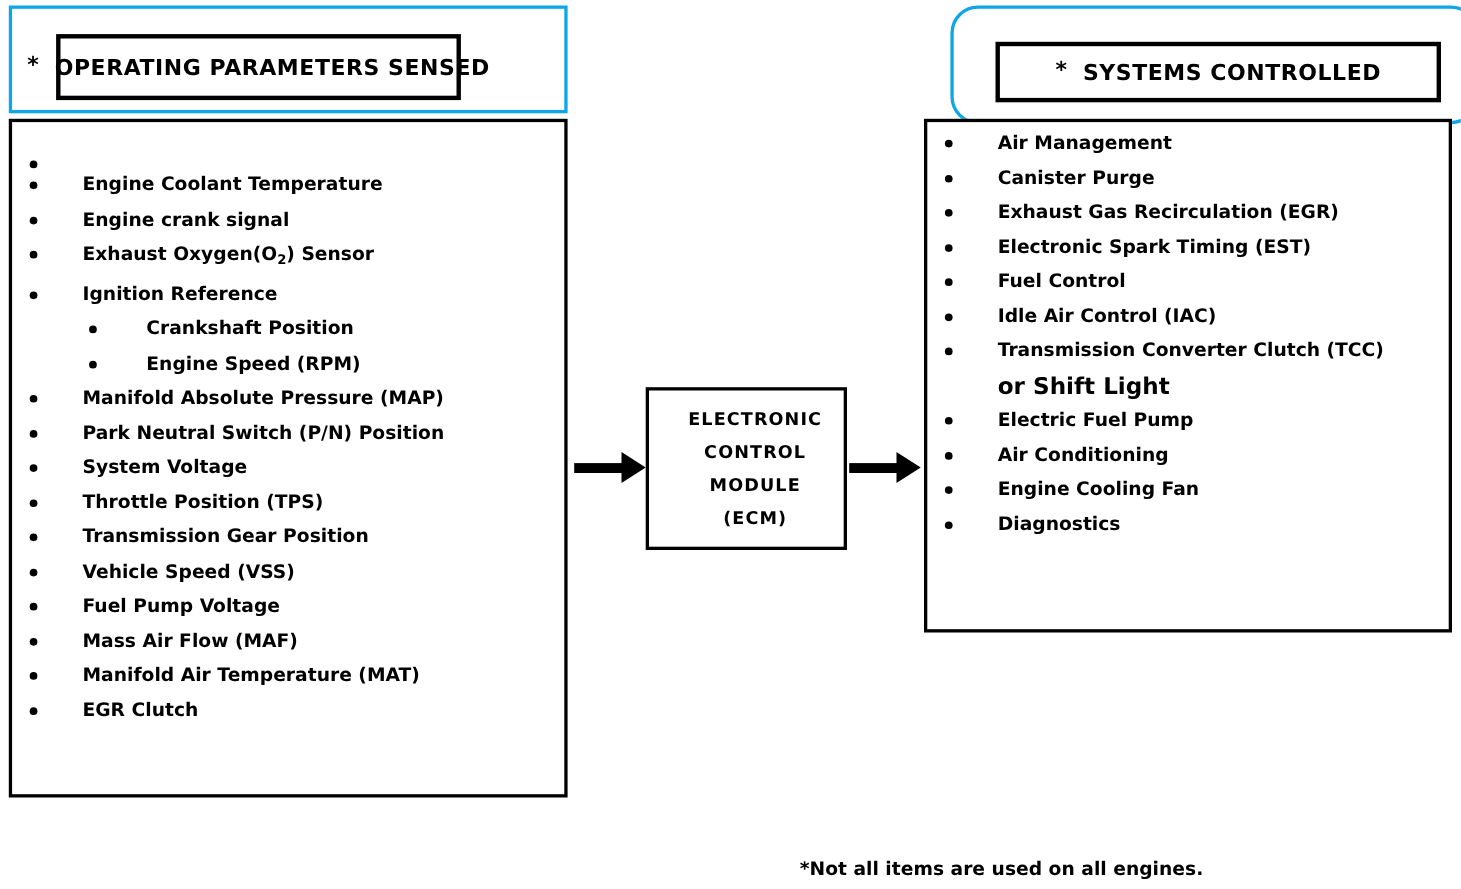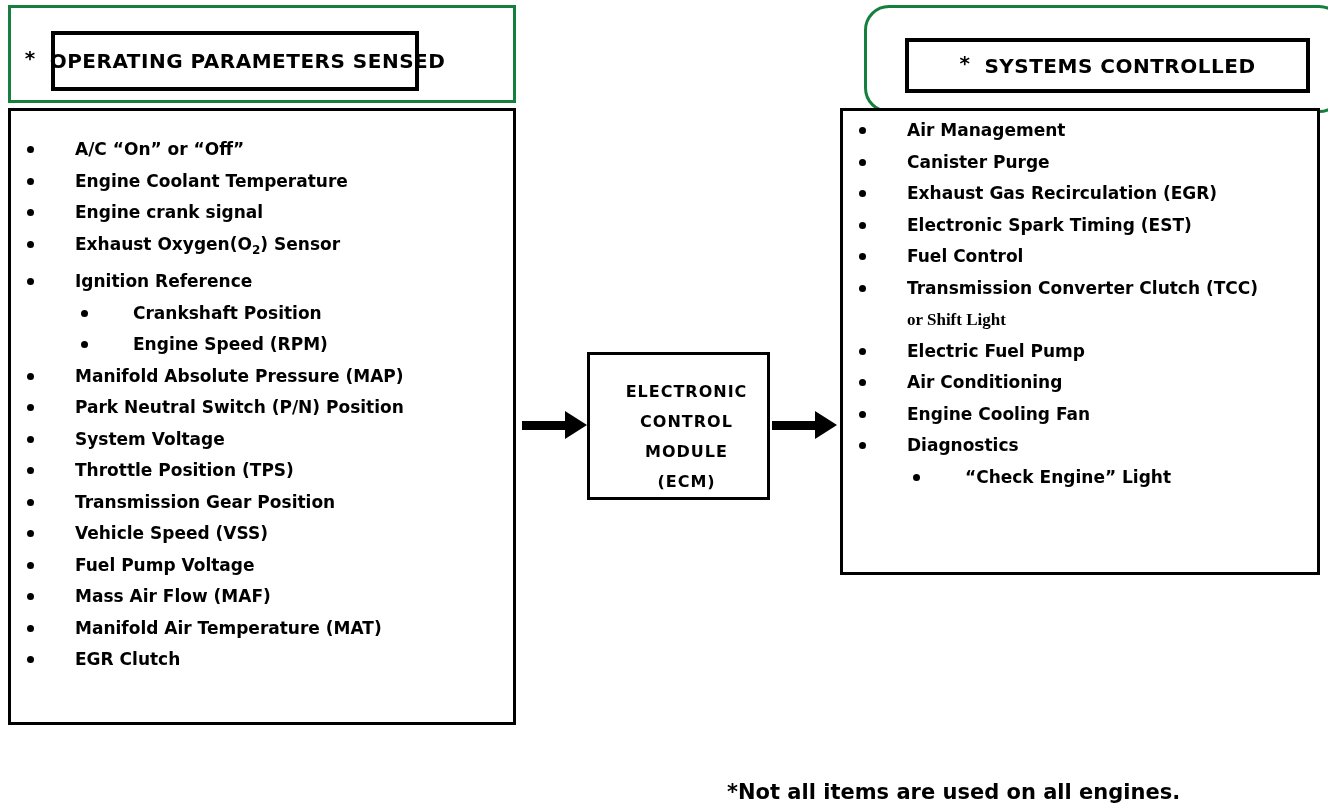--- a/index.html
+++ b/index.html
@@ -12,21 +12,21 @@
     height: 808px;
     position: relative;
     overflow: hidden;
     font-family: "DejaVu Sans", sans-serif;
     color: #000000;
   }
 
   
   .panel-header-box {
     position: absolute;
-    border: 3px solid #15803d;
+    border: 3px solid #0ea5e9;
     box-sizing: border-box;
     background: #fff;
   }
   .panel-title-box {
     position: absolute;
     border: 4px solid #000;
     box-sizing: border-box;
     display: flex;
     align-items: center;
     justify-content: center;
@@ -86,36 +86,35 @@
     margin-left: 41px;
   }
   .bullet-item.level-2 .bullet-label {
     margin-left: 45px;
   }
   .bullet-sub {
     font-size: 12px;
     vertical-align: sub;
   }
   .bullet-cont {
-    font-size: 17px;
+    font-size: 21px;
     font-weight: bold;
     line-height: 31.5px;
     white-space: nowrap;
-    font-family: Liberation Serif, serif;
   }
 
   
   .ecm-box {
     position: absolute;
     border: 3px solid #000;
     box-sizing: border-box;
     display: flex;
     flex-direction: column;
     align-items: center;
-    justify-content: flex-end;
+    justify-content: center;
     background: #fff;
     padding-left: 16px;
   }
   .ecm-line {
     font-size: 16px;
     font-weight: bold;
     letter-spacing: 1px;
     line-height: 30px;
     white-space: nowrap;
   }
@@ -135,41 +134,40 @@
     height: 0;
     border-top: 14px solid transparent;
     border-bottom: 14px solid transparent;
     border-left: 22px solid #000;
     margin-left: -1px;
   }
 
   
   .footnote {
     position: absolute;
-    font-size: 21px;
+    font-size: 17px;
     font-weight: bold;
     white-space: nowrap;
   }
 </style>
 </head>
 <body>
 
 <div class="panel-header-box" style="left:8px; top:5px; width:508px; height:98px;">
   <div class="panel-title-box" style="left:40px; top:23px; width:368px; height:60px;">
     <div class="panel-title-text">
       <span class="asterisk">*</span><span>OPERATING PARAMETERS SENSED</span>
     </div>
   </div>
 </div>
 
 <div class="panel-body-box" style="left:8px; top:108px; width:508px; height:617px;">
   <ul class="bullet-list" style="margin-top:23px;" id="left-list">
       <li class="bullet-item level-1">
         <span class="bullet-dot"></span>
-        <span class="bullet-label">A/C “On” or “Off”</span>
       </li>
       <li class="bullet-item level-1">
         <span class="bullet-dot"></span>
         <span class="bullet-label">Engine Coolant Temperature</span>
       </li>
       <li class="bullet-item level-1">
         <span class="bullet-dot"></span>
         <span class="bullet-label">Engine crank signal</span>
       </li>
       <li class="bullet-item level-1">
@@ -273,39 +271,39 @@
       <li class="bullet-item level-1">
         <span class="bullet-dot"></span>
         <span class="bullet-label">Electronic Spark Timing (EST)</span>
       </li>
       <li class="bullet-item level-1">
         <span class="bullet-dot"></span>
         <span class="bullet-label">Fuel Control</span>
       </li>
       <li class="bullet-item level-1">
         <span class="bullet-dot"></span>
+        <span class="bullet-label">Idle Air Control (IAC)</span>
+      </li>
+      <li class="bullet-item level-1">
+        <span class="bullet-dot"></span>
         <span class="bullet-label">Transmission Converter Clutch (TCC)</span>
       </li>
       <li class="bullet-cont" style="padding-left: 64px;">or Shift Light</li>
       <li class="bullet-item level-1">
         <span class="bullet-dot"></span>
         <span class="bullet-label">Electric Fuel Pump</span>
       </li>
       <li class="bullet-item level-1">
         <span class="bullet-dot"></span>
         <span class="bullet-label">Air Conditioning</span>
       </li>
       <li class="bullet-item level-1">
         <span class="bullet-dot"></span>
         <span class="bullet-label">Engine Cooling Fan</span>
       </li>
       <li class="bullet-item level-1">
         <span class="bullet-dot"></span>
         <span class="bullet-label">Diagnostics</span>
       </li>
-      <li class="bullet-item level-2">
-        <span class="bullet-dot"></span>
-        <span class="bullet-label">“Check Engine” Light</span>
-      </li>
     </ul>
 </div>
 
 <div class="footnote" style="left:727px; top:780px;">*Not all items are used on all engines.</div>
 
 </body></html>

